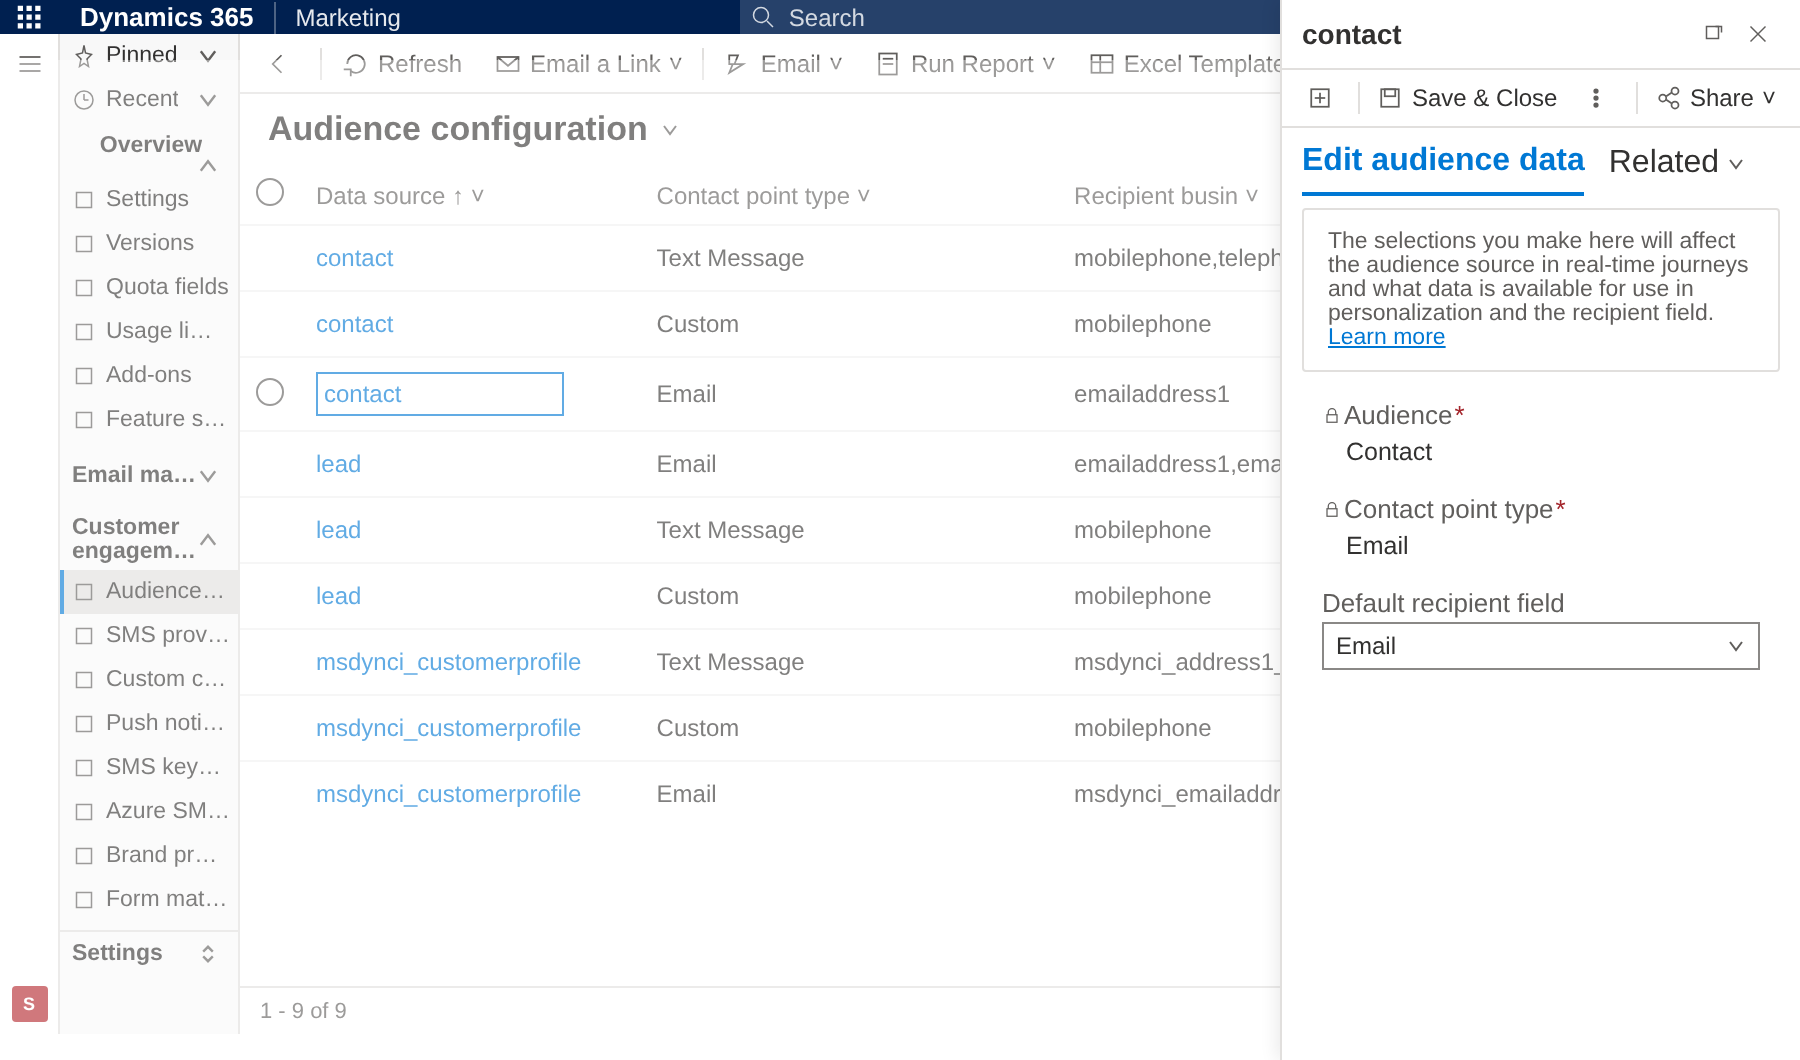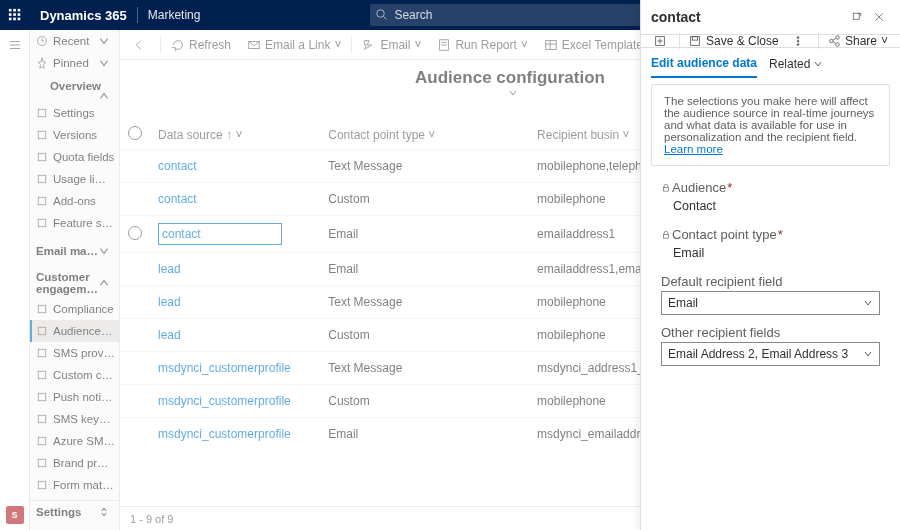--- a/index.html
+++ b/index.html
@@ -1,17 +1,17 @@
 <!DOCTYPE html>
 <html><head>
 <meta charset="utf-8">
 <style>
   * { box-sizing: border-box; margin: 0; padding: 0; font-family: "Segoe UI", Arial, sans-serif; }
   body { width: 900px; height: 530px; overflow: hidden; font-size: 12px; color: #323130; background: #fff; position: relative; }
-  .topbar { height: 30px; background: #002050; color: #fff; display: flex; align-items: center; }
+  .topbar { height: 17px; background: #002050; color: #fff; display: flex; align-items: center; }
   .waffle { width: 30px; display: flex; align-items: center; justify-content: center; }
   .waffle svg { fill: #fff; }
   .app-name { font-size: 13px; font-weight: 600; padding: 0 10px; }
   .divider-v { width: 1px; height: 16px; background: rgba(255,255,255,0.3); }
   .module-name { font-size: 12px; padding: 0 10px; opacity: 0.9; }
   .search-bar { margin-left: 160px; background: rgba(255,255,255,0.15); border-radius: 2px; height: 22px; width: 310px; display: flex; align-items: center; padding: 0 6px; }
   .search-bar svg { fill: #fff; opacity: 0.8; }
   .search-bar input { background: transparent; border: none; color: #fff; font-size: 12px; padding-left: 6px; outline: none; flex: 1; }
   .search-bar input::placeholder { color: rgba(255,255,255,0.8); }
   .shell { display: flex; height: 500px; }
@@ -25,21 +25,21 @@
   .sb-item .lbl { overflow: hidden; text-overflow: ellipsis; }
   .sb-chevron { margin-left: auto; }
   .sb-head { font-weight: 600; color: #323130; }
   .sb-active { background: #e1dfdd; border-left: 2px solid #0078d4; padding-left: 4px; }
   .main { flex: 1; display: flex; flex-direction: column; position: relative; }
   .toolbar { height: 30px; display: flex; align-items: center; border-bottom: 1px solid #e1dfdd; padding: 0 4px; color: #605e5c; }
   .tb-btn { display: flex; align-items: center; padding: 0 8px; height: 100%; cursor: pointer; font-size: 12px; white-space: nowrap; }
   .tb-btn svg { width: 14px; height: 14px; margin-right: 4px; fill: #605e5c; stroke: #605e5c; }
   .tb-chev { margin-left: 4px; }
   .tb-sep { width: 1px; height: 16px; background: #e1dfdd; margin: 0 2px; }
-  .title-row { display: flex; align-items: center; padding: 8px 14px; flex-direction: column; }
+  .title-row { display: flex; align-items: center; padding: 8px 14px; }
   .title-row h2 { font-size: 17px; font-weight: 600; }
   .title-row .chev { margin-left: 6px; }
   .title-actions { margin-left: auto; display: flex; align-items: center; gap: 8px; }
   .title-actions .act { display: flex; align-items: center; font-size: 12px; cursor: pointer; }
   .title-actions svg { width: 14px; height: 14px; fill:#605e5c; stroke:#605e5c;}
   .grid { flex: 1; overflow: hidden; }
   .grid table { width: 100%; border-collapse: collapse; font-size: 12px; }
   .grid th { text-align: left; font-weight: 400; color: #605e5c; padding: 6px 8px; white-space: nowrap; }
   .grid td { padding: 7px 8px; border-top: 1px solid #f0f0f0; white-space: nowrap; overflow: hidden; text-overflow: ellipsis; max-width: 0; }
   .grid td.ds a { color: #0078d4; text-decoration: none; }
@@ -50,24 +50,24 @@
   .usercell { display: flex; align-items: center; gap: 4px; }
   .avatar { width: 18px; height: 18px; border-radius: 50%; background: linear-gradient(135deg,#4e6cef,#7a4ed9); color:#fff; font-size:8px; display:flex;align-items:center;justify-content:center;}
   .footer { border-top: 1px solid #e1dfdd; height: 24px; display: flex; align-items: center; padding: 0 10px; font-size: 11px; color: #605e5c; }
   .overlay { position: absolute; left: 0; top: 30px; bottom: 0; width: 640px; background: rgba(255,255,255,0.38); pointer-events: none; }
   .panel { position: absolute; right: 0; top: 0; bottom: 0; width: 260px; background: #fff; border-left: 1px solid #e1dfdd; box-shadow: -2px 0 8px rgba(0,0,0,0.08); display: flex; flex-direction: column; }
   .panel-top { padding: 6px 10px; display: flex; align-items: center; }
   .panel-top .ttl { font-size: 14px; font-weight: 600; }
   .panel-top .spacer { flex: 1; }
   .panel-top .ctl { width: 22px; height: 22px; display: flex; align-items: center; justify-content: center; cursor: pointer; }
   .panel-top .ctl svg { width: 12px; height: 12px; fill: #605e5c; stroke:#605e5c;}
-  .panel-toolbar { height: 14px; border-top: 1px solid #e1dfdd; border-bottom: 1px solid #e1dfdd; display: flex; align-items: center; padding: 0 6px; font-size: 12px; }
+  .panel-toolbar { height: 30px; border-top: 1px solid #e1dfdd; border-bottom: 1px solid #e1dfdd; display: flex; align-items: center; padding: 0 6px; font-size: 12px; }
   .ptb-btn { display: flex; align-items: center; padding: 0 6px; height: 100%; cursor: pointer; }
   .ptb-btn svg { width: 14px; height: 14px; fill: #605e5c; stroke:#605e5c; margin-right:4px;}
-  .panel-tabs { display: flex; gap: 12px; padding: 8px 10px 0 10px; font-size: 12px; }
+  .panel-tabs { display: flex; gap: 12px; padding: 8px 10px 0 10px; font-size: 16px; }
   .panel-tabs .tab { padding-bottom: 6px; cursor: pointer; display: flex; align-items: center; gap: 3px;}
   .panel-tabs .tab.active { color: #0078d4; border-bottom: 2px solid #0078d4; font-weight: 600;}
   .panel-body { padding: 10px 12px; border-top: 1px solid #e1dfdd; margin: 6px 10px 10px 10px; border: 1px solid #e1dfdd; border-radius: 2px; font-size: 11.5px; color:#605e5c;}
   .panel-body a { color:#0078d4; }
   .field-group { padding: 4px 20px 6px 20px; }
   .field-label { font-size: 13px; color:#605e5c; display:flex; align-items:center; gap:1px; margin-bottom: 2px;}
   .field-label .req { color:#a4262c; }
   .field-value { font-size: 12.5px; color:#323130; padding: 2px 0 4px 12px;}
   .sel { border: 1px solid #8a8886; padding: 4px 6px; font-size: 12px; display: flex; justify-content: space-between; align-items: center; cursor: pointer; background: #fff;}
   .sel svg { width: 10px; height: 10px; fill:#605e5c; }
@@ -113,34 +113,34 @@
         </svg>
     </div>
     <div class="leftbar-bottom">
       <span class="badge-s">S</span>
     </div>
   </div>
 
   <div class="sidebar">
     <div class="sb-item">
       <svg viewBox="0 0 16 16">
+          <path d="M8 1l1 5 4 1-3 3 1 5-3-2-3 2 1-5-3-3 4-1z" fill="none" stroke="#605e5c"></path>
+        </svg>
+      <span class="lbl">Pinned</span>
+      <svg class="sb-chevron chev-svg" viewBox="0 0 10 10">
+          <polyline points="2,3 5,7 8,3" fill="none" stroke="#605e5c"></polyline>
+        </svg>
+    </div>
+    <div class="sb-item">
+      <svg viewBox="0 0 16 16">
           <circle cx="8" cy="8" r="6" fill="none" stroke="#605e5c"></circle>
           <line x1="8" y1="8" x2="8" y2="4" stroke="#605e5c"></line>
           <line x1="8" y1="8" x2="11" y2="8" stroke="#605e5c"></line>
         </svg>
       <span class="lbl">Recent</span>
-      <svg class="sb-chevron chev-svg" viewBox="0 0 10 10">
-          <polyline points="2,3 5,7 8,3" fill="none" stroke="#605e5c"></polyline>
-        </svg>
-    </div>
-    <div class="sb-item">
-      <svg viewBox="0 0 16 16">
-          <path d="M8 1l1 5 4 1-3 3 1 5-3-2-3 2 1-5-3-3 4-1z" fill="none" stroke="#605e5c"></path>
-        </svg>
-      <span class="lbl">Pinned</span>
       <svg class="sb-chevron chev-svg" viewBox="0 0 10 10">
           <polyline points="2,3 5,7 8,3" fill="none" stroke="#605e5c"></polyline>
         </svg>
     </div>
     <div class="sb-item sb-head" style="margin-top:6px;flex-direction:column;">
       <span class="lbl">Overview</span>
       <svg class="sb-chevron chev-svg" viewBox="0 0 10 10">
           <polyline points="2,7 5,3 8,7" fill="none" stroke="#605e5c"></polyline>
         </svg>
     </div>
@@ -188,26 +188,20 @@
           <polyline points="2,3 5,7 8,3" fill="none" stroke="#605e5c"></polyline>
         </svg>
     </div>
     <div class="sb-item sb-head" style="margin-top:6px; height:auto; padding-top:3px; padding-bottom:3px;">
       <span class="lbl" style="white-space:normal;">Customer engagement</span>
       <svg class="sb-chevron chev-svg" viewBox="0 0 10 10">
           <polyline points="2,7 5,3 8,7" fill="none" stroke="#605e5c"></polyline>
         </svg>
     </div>
     <div id="sb-ce">
-        <div class="sb-item">
-          <svg viewBox="0 0 16 16">
-            <rect x="3" y="3" width="10" height="10" fill="none" stroke="#605e5c"></rect>
-          </svg>
-          <span class="lbl">Compliance</span>
-        </div>
         <div class="sb-item sb-active">
           <svg viewBox="0 0 16 16">
             <rect x="3" y="3" width="10" height="10" fill="none" stroke="#605e5c"></rect>
           </svg>
           <span class="lbl">Audience configu...</span>
         </div>
         <div class="sb-item">
           <svg viewBox="0 0 16 16">
             <rect x="3" y="3" width="10" height="10" fill="none" stroke="#605e5c"></rect>
           </svg>
@@ -554,24 +548,13 @@
     <div class="field-label">
         <span>Default recipient field</span>
       </div>
     <div class="sel">
       <span>Email</span>
       <svg viewBox="0 0 10 10">
           <polyline points="2,3 5,7 8,3" fill="none" stroke="#605e5c"></polyline>
         </svg>
     </div>
   </div>
-  <div class="field-group">
-    <div class="field-label">
-        <span>Other recipient fields</span>
-      </div>
-    <div class="sel">
-      <span>Email Address 2, Email Address 3</span>
-      <svg viewBox="0 0 10 10">
-          <polyline points="2,3 5,7 8,3" fill="none" stroke="#605e5c"></polyline>
-        </svg>
-    </div>
-  </div>
 </div>
 
 </body></html>

